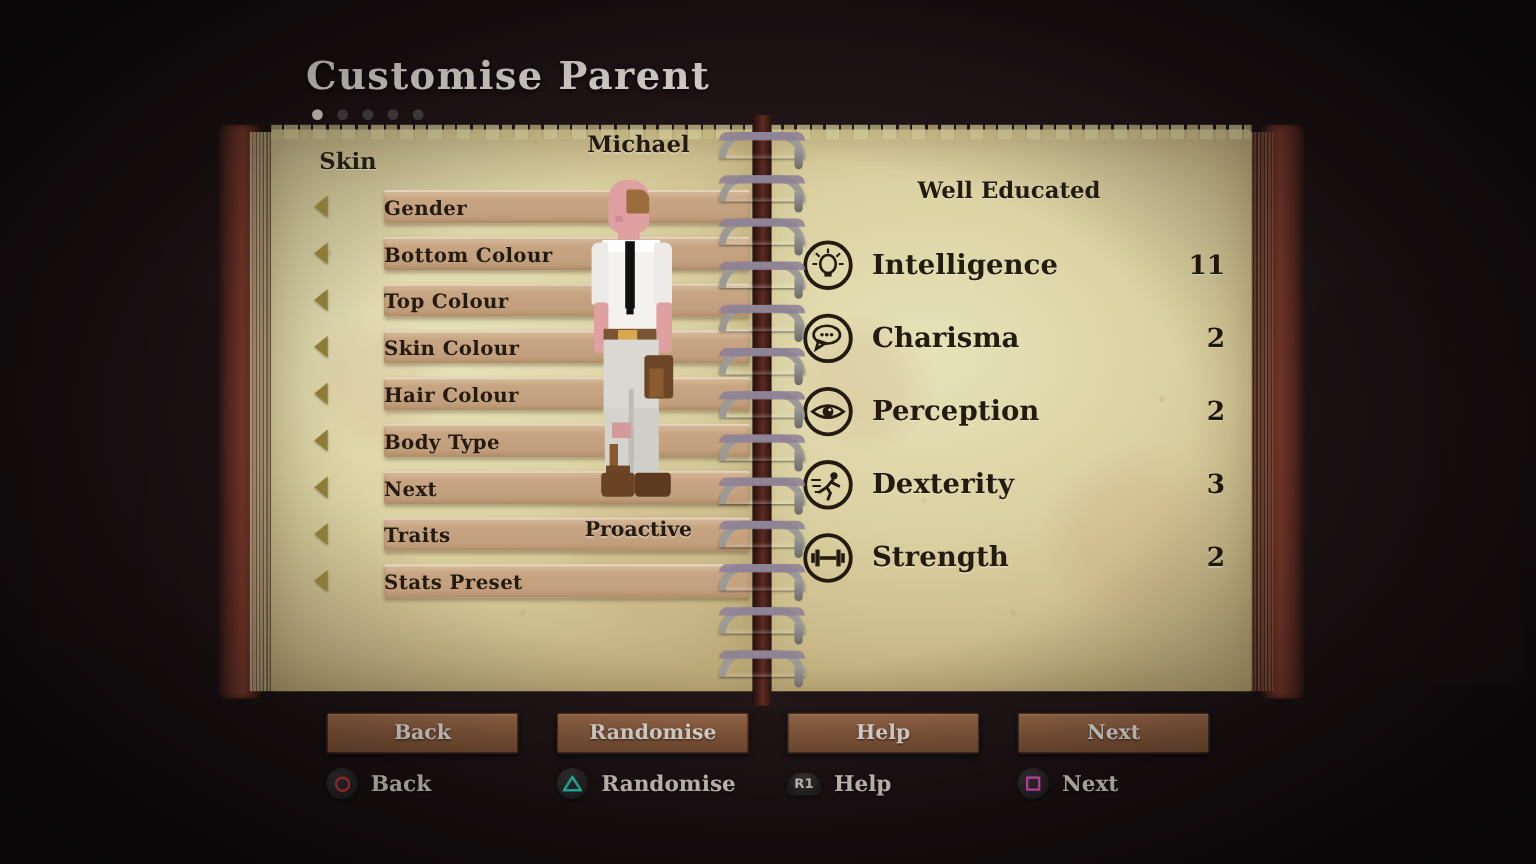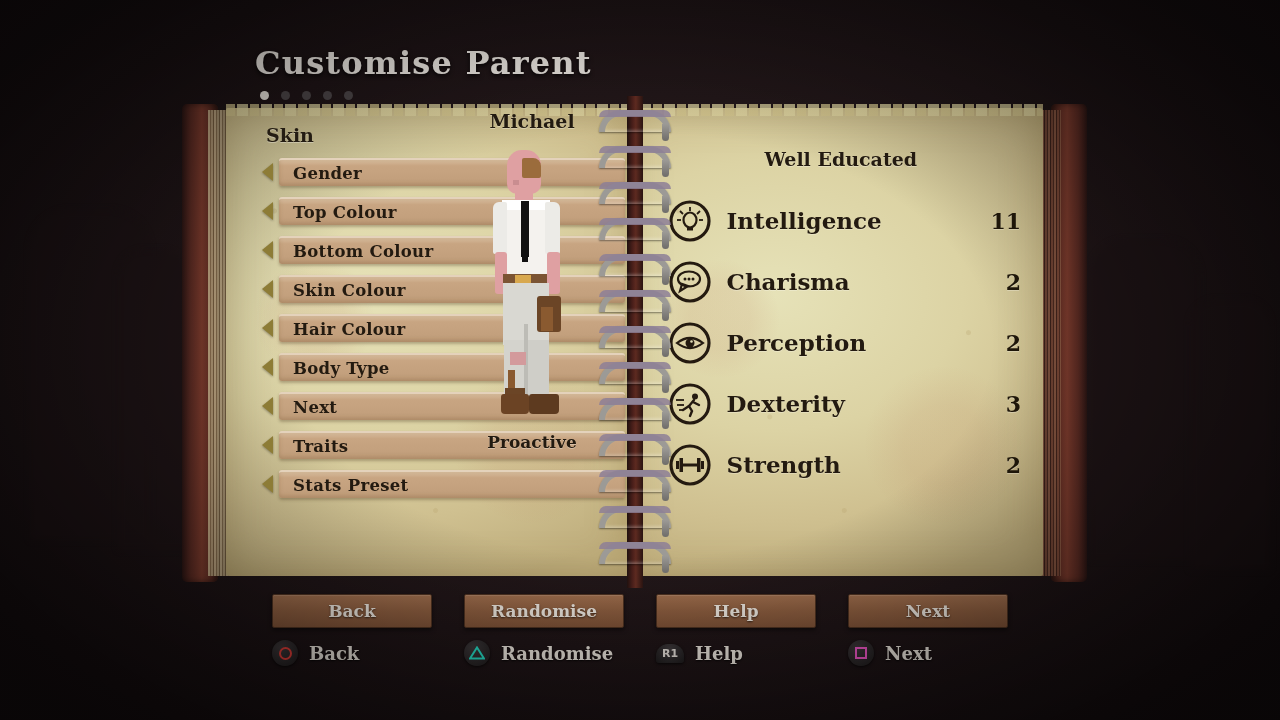--- a/index.html
+++ b/index.html
@@ -164,22 +164,23 @@
   .arrow-l { border-right: 11px solid #8d7c36; margin-right: 6px; }
   .arrow-r { border-left: 11px solid #8d7c36; margin-left: 6px; }
 
   .opt-box {
     flex: 1;
     height: 28px;
     background: linear-gradient(180deg, #d6bb9c 0%, #c8a582 22%, #c09d7a 100%);
     border-top: 2px solid #e4d2bb;
     border-radius: 3px;
     display: flex; align-items: center;
-    padding-left: 14px;
+    padding-left: 0;
     box-shadow: 0 2px 3px rgba(60,40,20,.3), inset 0 -2px 4px rgba(120,85,50,.3);
+    margin-left: 41px;
   }
   .opt-label {
     font-family: "DejaVu Serif", serif;
     font-weight: bold; font-size: 16.5px; color: #231a10;
     letter-spacing: .3px;
   }
 
   
   #char-area {
     position: absolute; left: 255px; top: 6px; width: 190px; z-index: 3;
@@ -364,29 +365,29 @@
         <div class="arrow-l"></div>
         <div class="opt-box">
           <span class="opt-label">Gender</span>
         </div>
         <div class="arrow-r"></div>
       </div>
 
       <div class="opt-row">
         <div class="arrow-l"></div>
         <div class="opt-box">
+          <span class="opt-label">Bottom Colour</span>
+        </div>
+        <div class="arrow-r"></div>
+      </div>
+
+      <div class="opt-row">
+        <div class="arrow-l"></div>
+        <div class="opt-box">
           <span class="opt-label">Top Colour</span>
-        </div>
-        <div class="arrow-r"></div>
-      </div>
-
-      <div class="opt-row">
-        <div class="arrow-l"></div>
-        <div class="opt-box">
-          <span class="opt-label">Bottom Colour</span>
         </div>
         <div class="arrow-r"></div>
       </div>
 
       <div class="opt-row">
         <div class="arrow-l"></div>
         <div class="opt-box">
           <span class="opt-label">Skin Colour</span>
         </div>
         <div class="arrow-r"></div>

